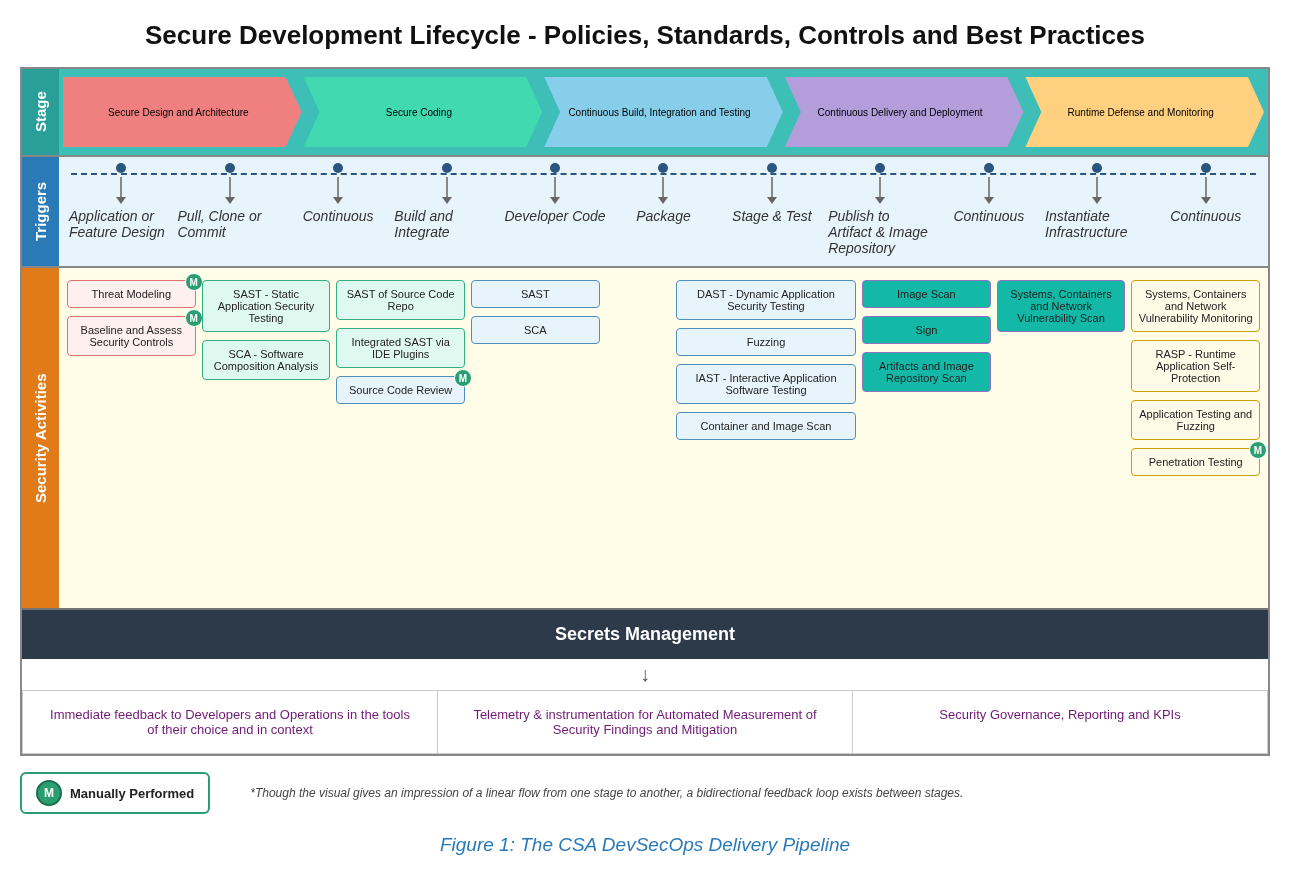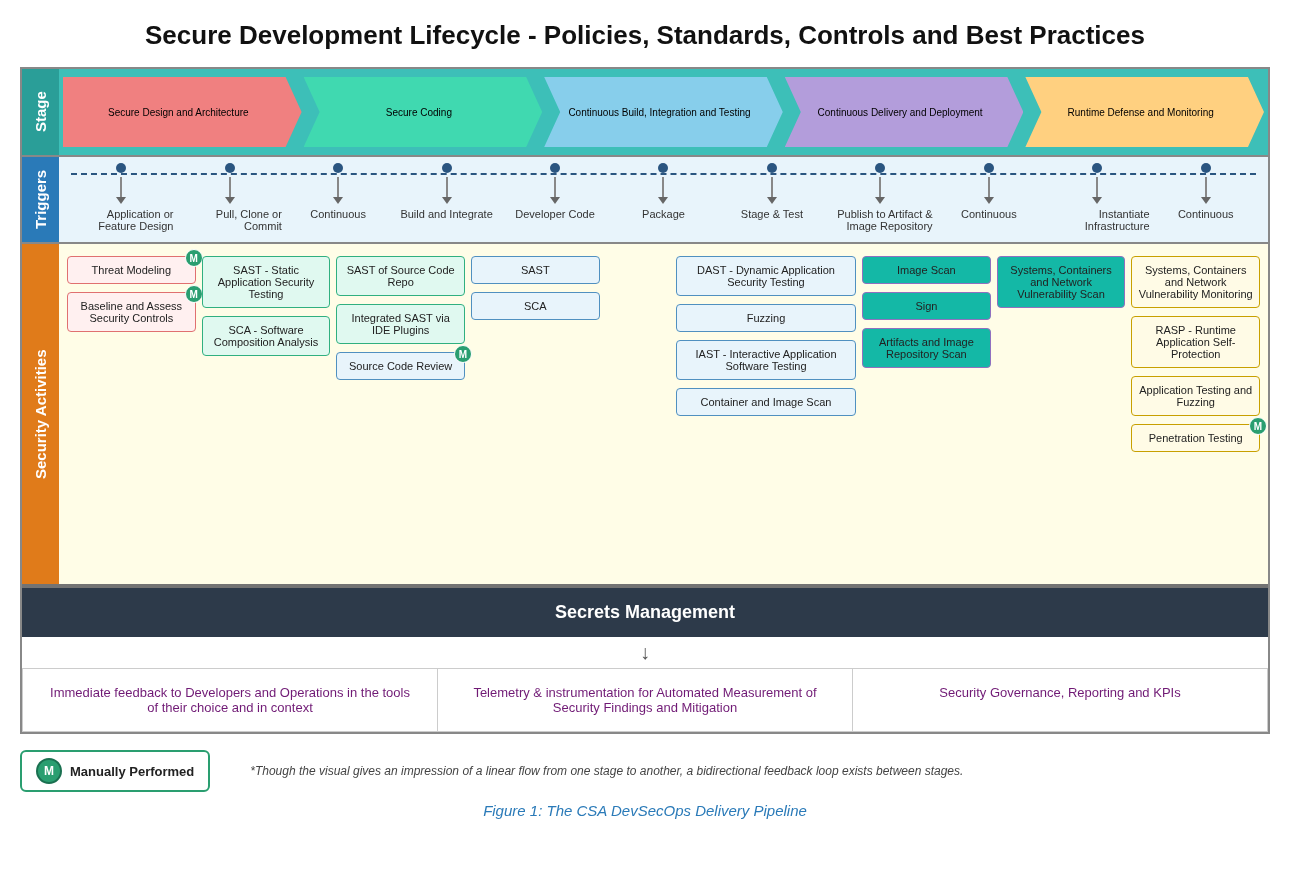--- a/index.html
+++ b/index.html
@@ -59,24 +59,25 @@
     .trigger-dot {
       width: 10px;
       height: 10px;
       border-radius: 50%;
       background: #2a5580;
       margin-bottom: 4px;
       position: relative;
       z-index: 2;
     }
     .trigger-label {
-      font-size: 11px;
+      font-size: 14px;
       color: #333;
-      text-align: right;
+      text-align: left;
       padding: 4px 2px;
+      font-style: italic;
     }
 
     
     .activities-row {
       background: #fffde7;
       display: flex;
       align-items: stretch;
       min-height: 340px;
     }
     .activities-cells {
@@ -126,21 +127,21 @@
     }
 
     
     .secrets-row {
       background: #2d3a4a;
       color: #fff;
       text-align: center;
       font-size: 18px;
       font-weight: bold;
       padding: 14px;
-      border-top: 4px solid #737373;
+      border-top: 2px solid #737373;
     }
     .secrets-arrow {
       text-align: center;
       font-size: 20px;
       color: #555;
       padding: 4px 0;
       background: #fff;
     }
 
     
@@ -187,23 +188,23 @@
       color: #222;
     }
     .legend-note {
       font-size: 12px;
       color: #444;
       margin-left: 20px;
       font-style: italic;
     }
     .figure-caption {
       text-align: center;
-      font-size: 15px;
+      font-size: 19px;
       color: #2a7ab8;
-      margin-top: 10px;
+      margin-top: 20px;
       font-style: italic;
     }
 
     
     .chevron-container {
       display: flex;
       align-items: stretch;
       flex: 1;
       gap: 2px;
       padding: 8px 4px;

